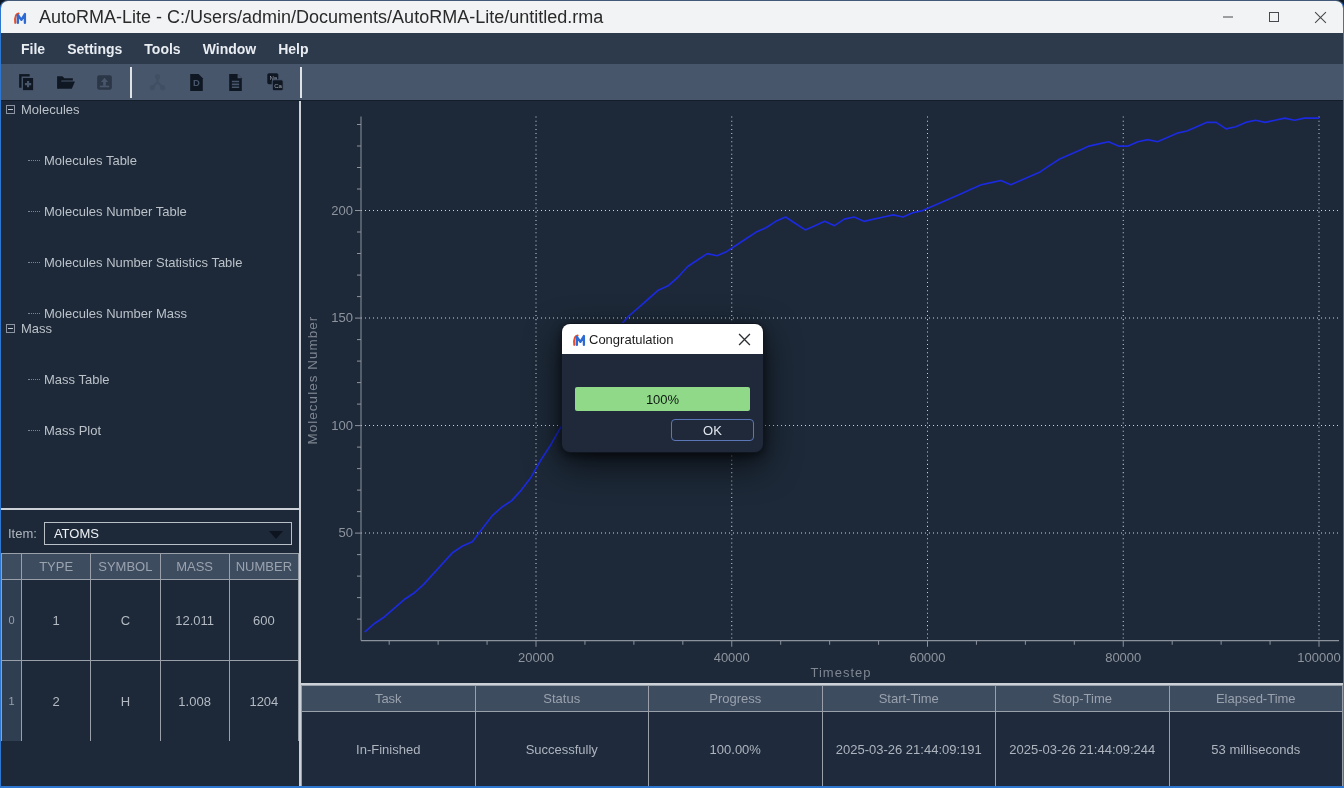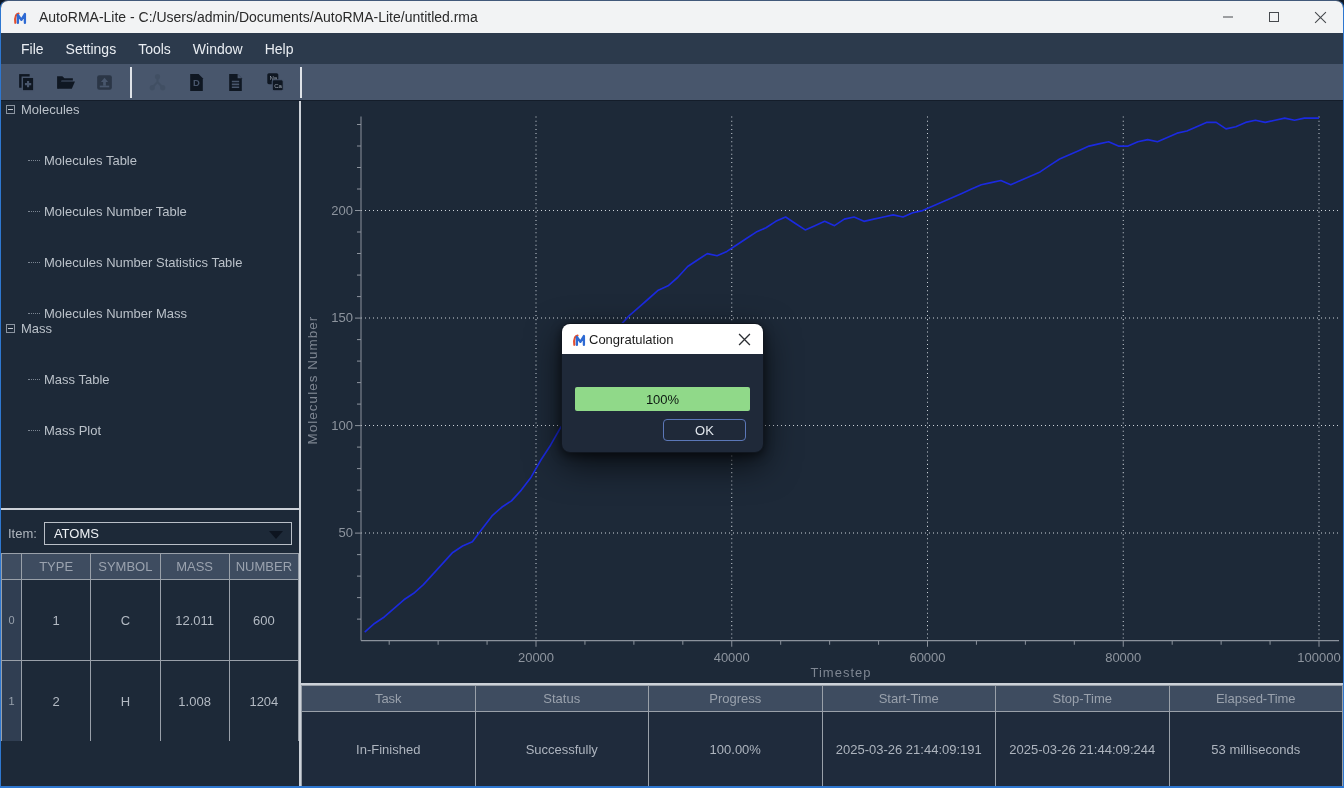--- a/index.html
+++ b/index.html
@@ -4,26 +4,26 @@
 <style>
   html,body{margin:0;padding:0;background:#0e1824;font-family:"Liberation Sans","DejaVu Sans",sans-serif;}
   *{box-sizing:border-box;}
   .window{position:relative;width:1344px;height:788px;display:flex;flex-direction:column;
     border-left:1px solid var(--accent-border,#2e77d0);border-right:1px solid var(--accent-border,#2e77d0);
     border-bottom:2px solid var(--accent-border,#2e77d0);border-top:1px solid #42597a;
     border-radius:8px 8px 0 0;overflow:hidden;background:var(--panel-bg,#1d2938);}
   
   .titlebar{height:32px;background:var(--titlebar-bg,#f2f3f4);display:flex;align-items:center;padding-left:12px;flex:0 0 auto;}
   .app-logo{width:17px;height:17px;display:inline-flex;}
-  .title-text{font-size:14px;color:#2a2a2a;margin-left:9px;white-space:nowrap;}
+  .title-text{font-size:18px;color:#2a2a2a;margin-left:9px;white-space:nowrap;}
   .win-controls{margin-left:auto;display:flex;height:100%;}
   .win-btn{width:46px;height:100%;display:flex;align-items:center;justify-content:center;color:#46494d;}
   .win-btn svg{display:block;}
   
-  .menubar{height:31px;background:var(--menubar-bg,#2c3a4c);display:flex;align-items:center;padding-left:9px;flex:0 0 auto;}
+  .menubar{height:31px;background:var(--menubar-bg,#2c3a4c);display:flex;align-items:center;padding-left:9px;flex:0 0 auto;font-weight:bold;}
   .menu-item{color:#e9edf2;font-size:14px;padding:4px 11px;cursor:default;}
   
   .toolbar{height:37px;background:var(--toolbar-bg,#48566c);display:flex;align-items:center;padding-left:6px;flex:0 0 auto;border-bottom:1px solid #141d2a;}
   .tool-btn{width:31px;height:30px;margin:0 4px;display:flex;align-items:center;justify-content:center;}
   .tool-btn.disabled{opacity:.5;}
   .tool-ic{display:inline-flex;}
   .tool-sep{width:2px;height:31px;background:#dfe3e8;margin:0 6px;flex:0 0 auto;}
   
   .main{flex:1;display:flex;min-height:0;}
   .left-panel{width:300px;flex:0 0 auto;background:var(--panel-bg,#1d2938);border-right:2px solid #ccd1d8;display:flex;flex-direction:column;}
@@ -69,21 +69,21 @@
   .statusbar{height:22px;background:var(--statusbar-bg,#192332);border-top:1px solid #c3c9cf;display:flex;align-items:center;
     padding-left:6px;color:#e3e7ec;font-size:13px;flex:0 0 auto;}
   
   .dialog{position:absolute;left:560px;top:322px;width:203px;height:130px;border-radius:9px;overflow:hidden;
     background:#1f2939;border:1px solid #10161f;box-shadow:0 12px 34px rgba(0,0,0,.65),0 3px 10px rgba(0,0,0,.5);z-index:20;}
   .dialog-titlebar{height:30px;background:#ffffff;display:flex;align-items:center;padding:12px 10px;}
   .dialog-title{font-size:13px;color:#1b1b1b;}
   .dialog-close{margin-left:auto;display:flex;align-items:center;justify-content:center;width:18px;height:18px;color:#2b2e33;}
   .dialog-progress{position:absolute;left:13px;right:13px;top:63px;height:24px;background:var(--progress-green,#90d989);
     border-radius:2px;display:flex;align-items:center;justify-content:center;color:#0d1811;font-size:13px;}
-  .dialog-ok{position:absolute;left:101px;top:95px;width:83px;height:22px;background:transparent;border:1px solid #5b77b8;
+  .dialog-ok{position:absolute;left:109px;top:95px;width:83px;height:22px;background:transparent;border:1px solid #5b77b8;
     border-radius:4px;color:#e2e7ee;font-size:13px;display:flex;align-items:center;justify-content:center;font-family:inherit;}
 </style>
 </head>
 <body>
 
 <div class="window">
 
   <div class="titlebar">
     <span class="app-logo">
         <svg width="17" height="17" viewBox="0 0 16 16">

